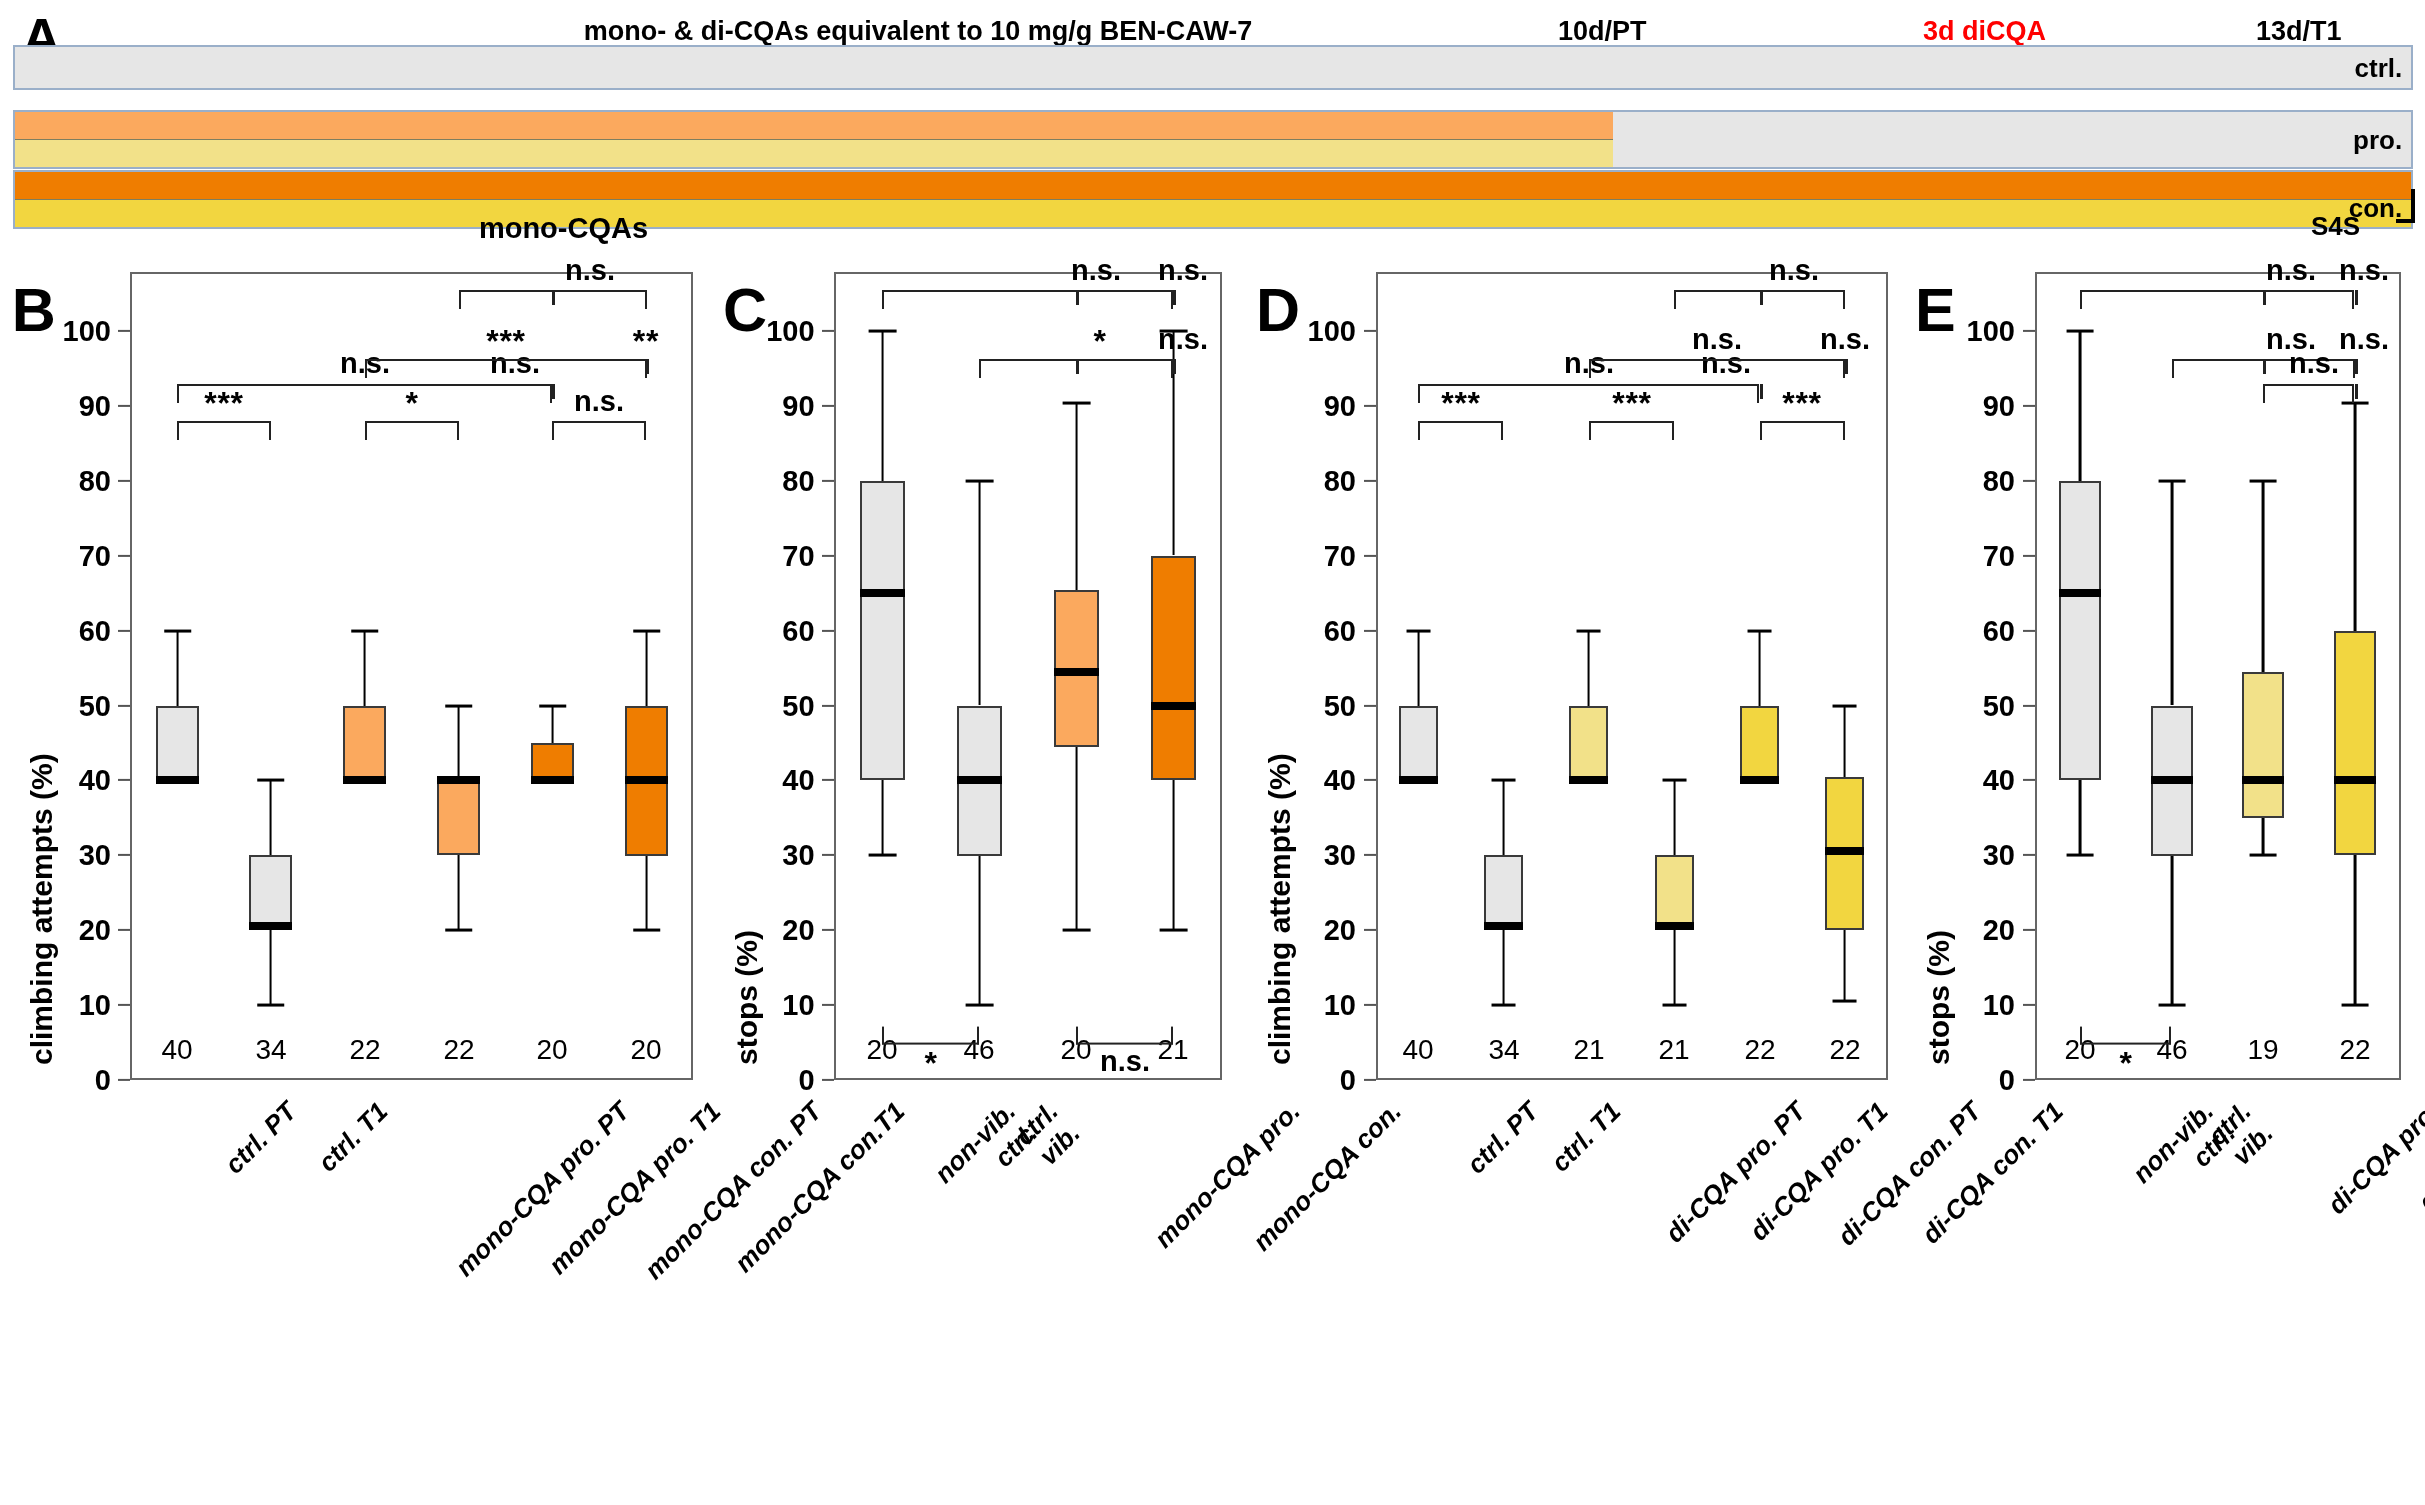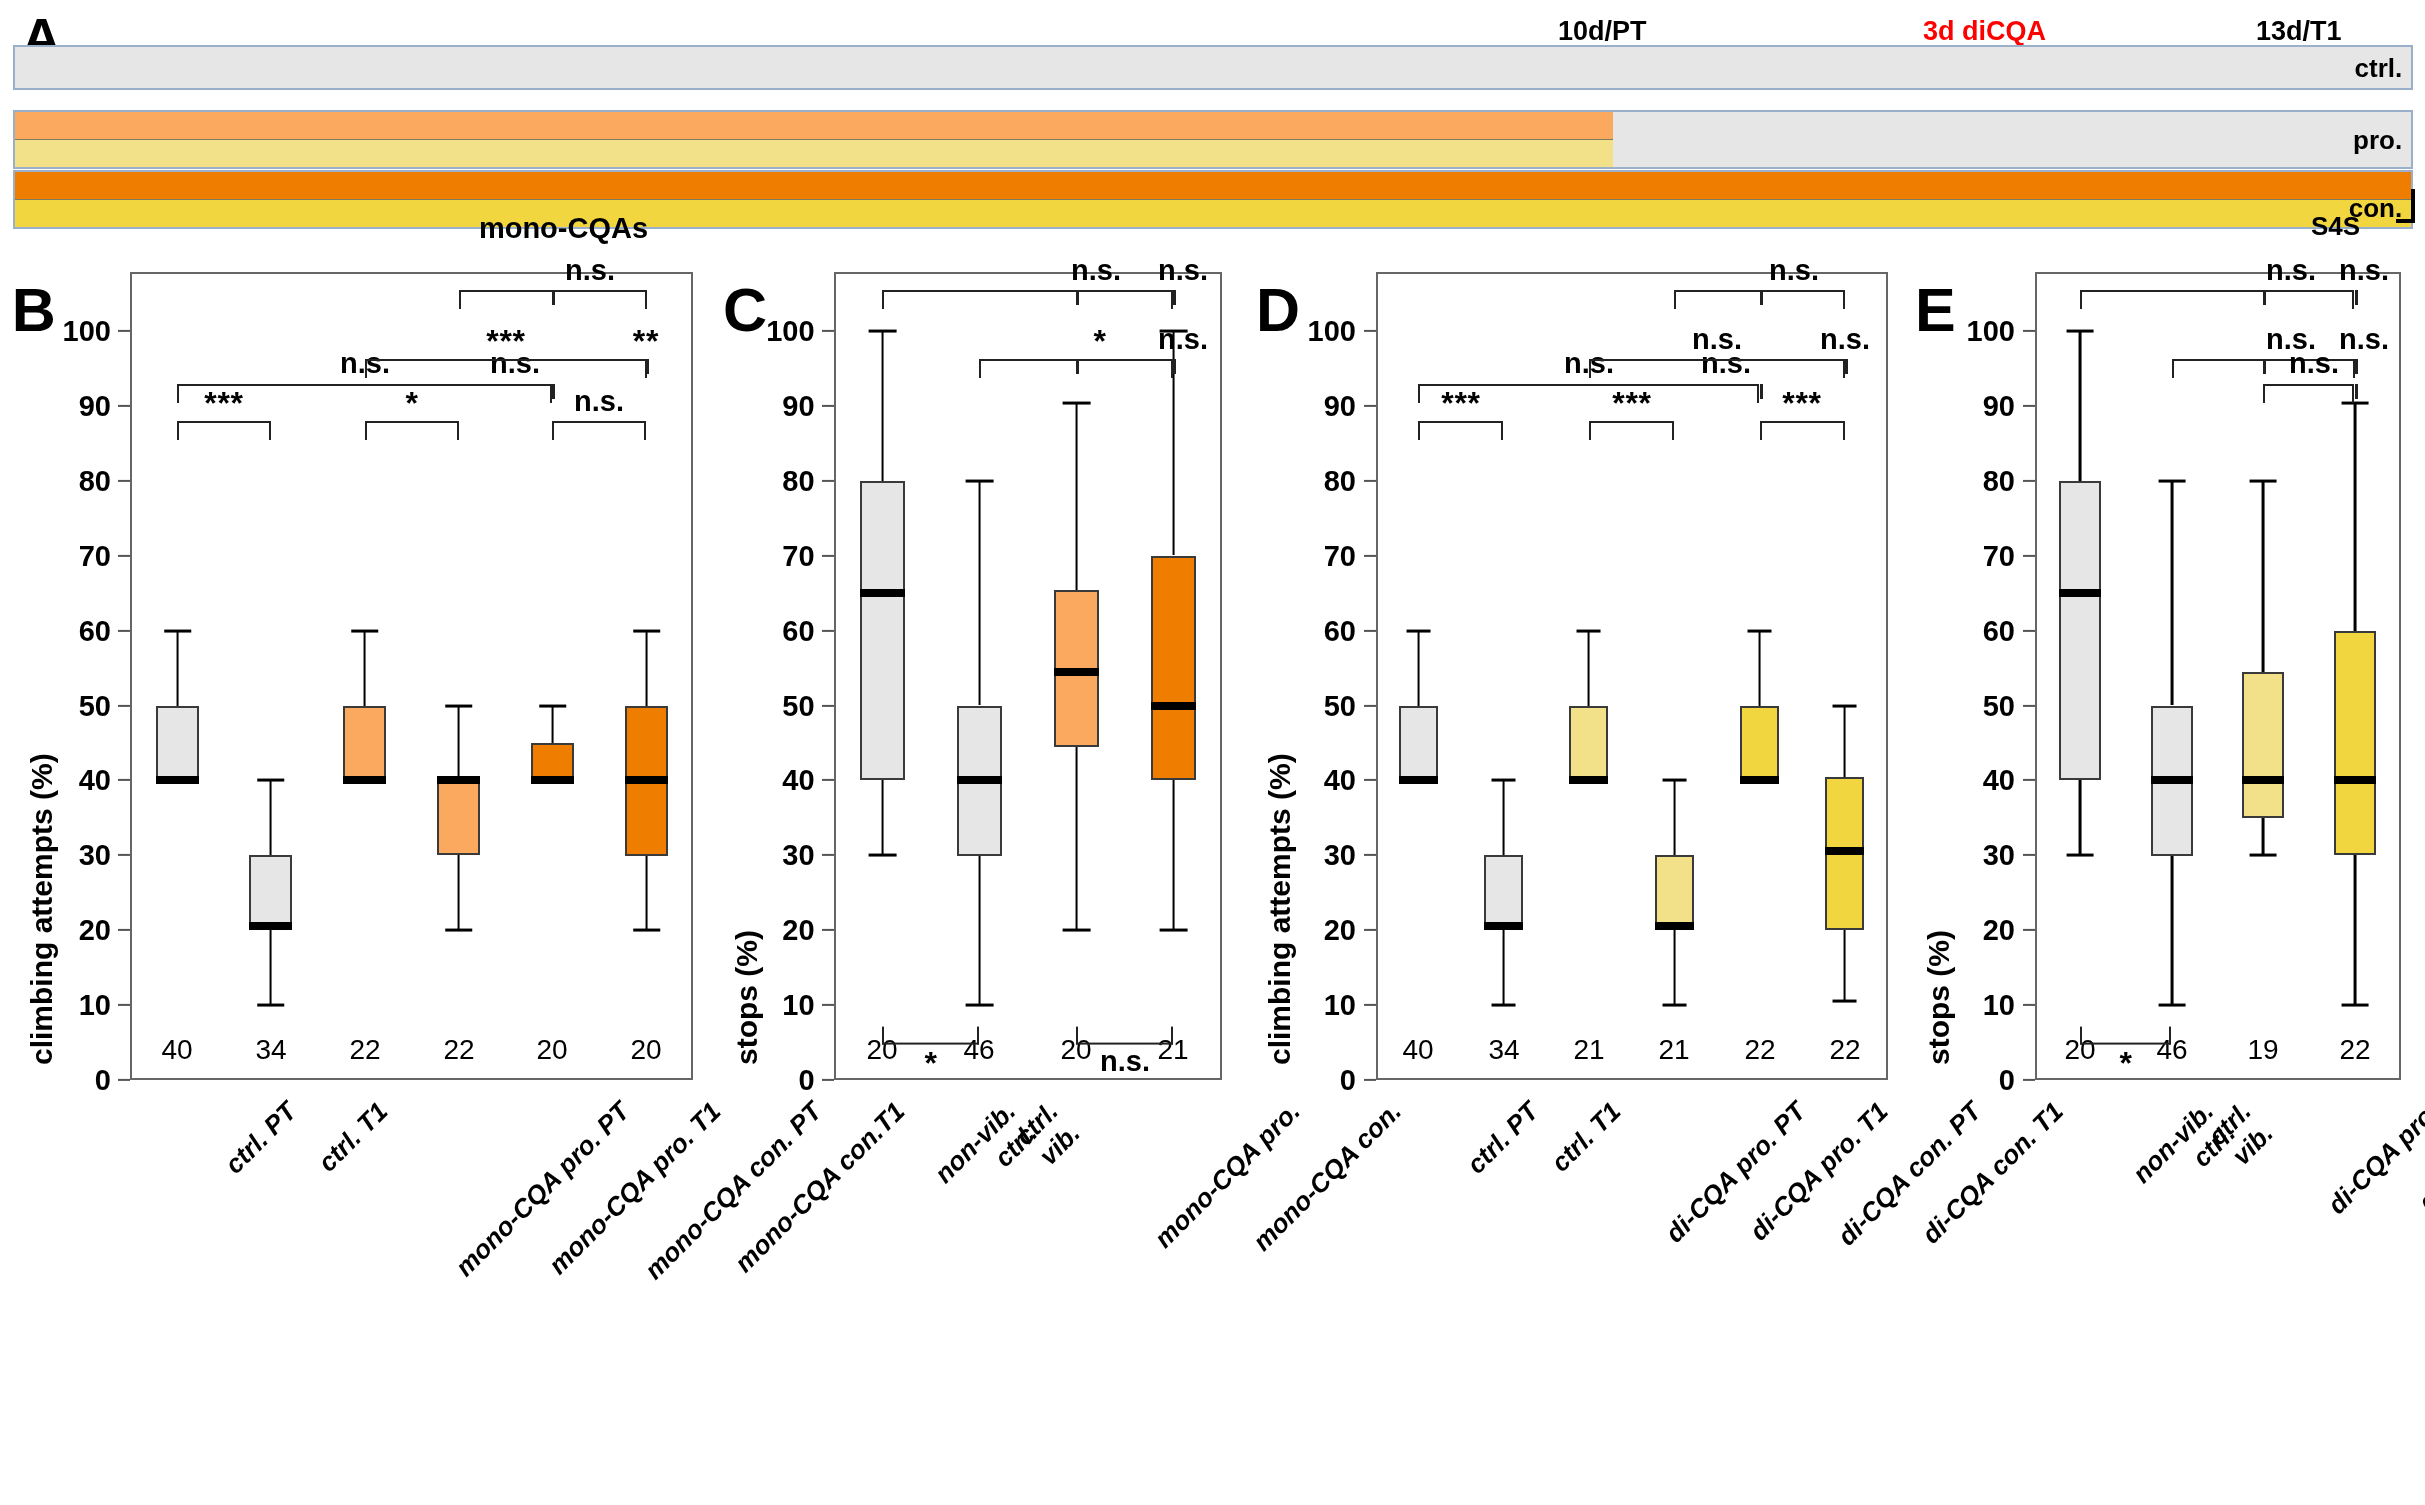--- a/index.html
+++ b/index.html
@@ -58,20 +58,21 @@
   .xcat { position:absolute; font-size:26px; font-style:italic; font-weight:bold;
           white-space:nowrap; transform-origin:right top; transform:rotate(-45deg);
           text-align:right; }
   .xcat span { display:block; }
 </style>
 </head>
 <body>
 
 <div id="panelA">
   <div class="pa-letter">A</div>
+  <div class="pa-title">mono- &amp; di-CQAs equivalent to 10 mg/g BEN-CAW-7</div>
   <div class="pa-10d">10d/PT</div>
   <div class="pa-3d">3d diCQA</div>
   <div class="pa-13d">13d/T1</div>
   <div class="stress-line"></div>
   <div id="pa-tracks">
       <div class="track" style="top: 45px; width: 2400px; height: 45px;">
         <div class="seg" style="left: 0px; width: 2396px; background: rgb(230, 230, 230);"></div>
         <div class="row-label" style="top: 8px;">ctrl.</div>
       </div>
       <div class="track" style="top: 110px; width: 2400px; height: 59px;">

